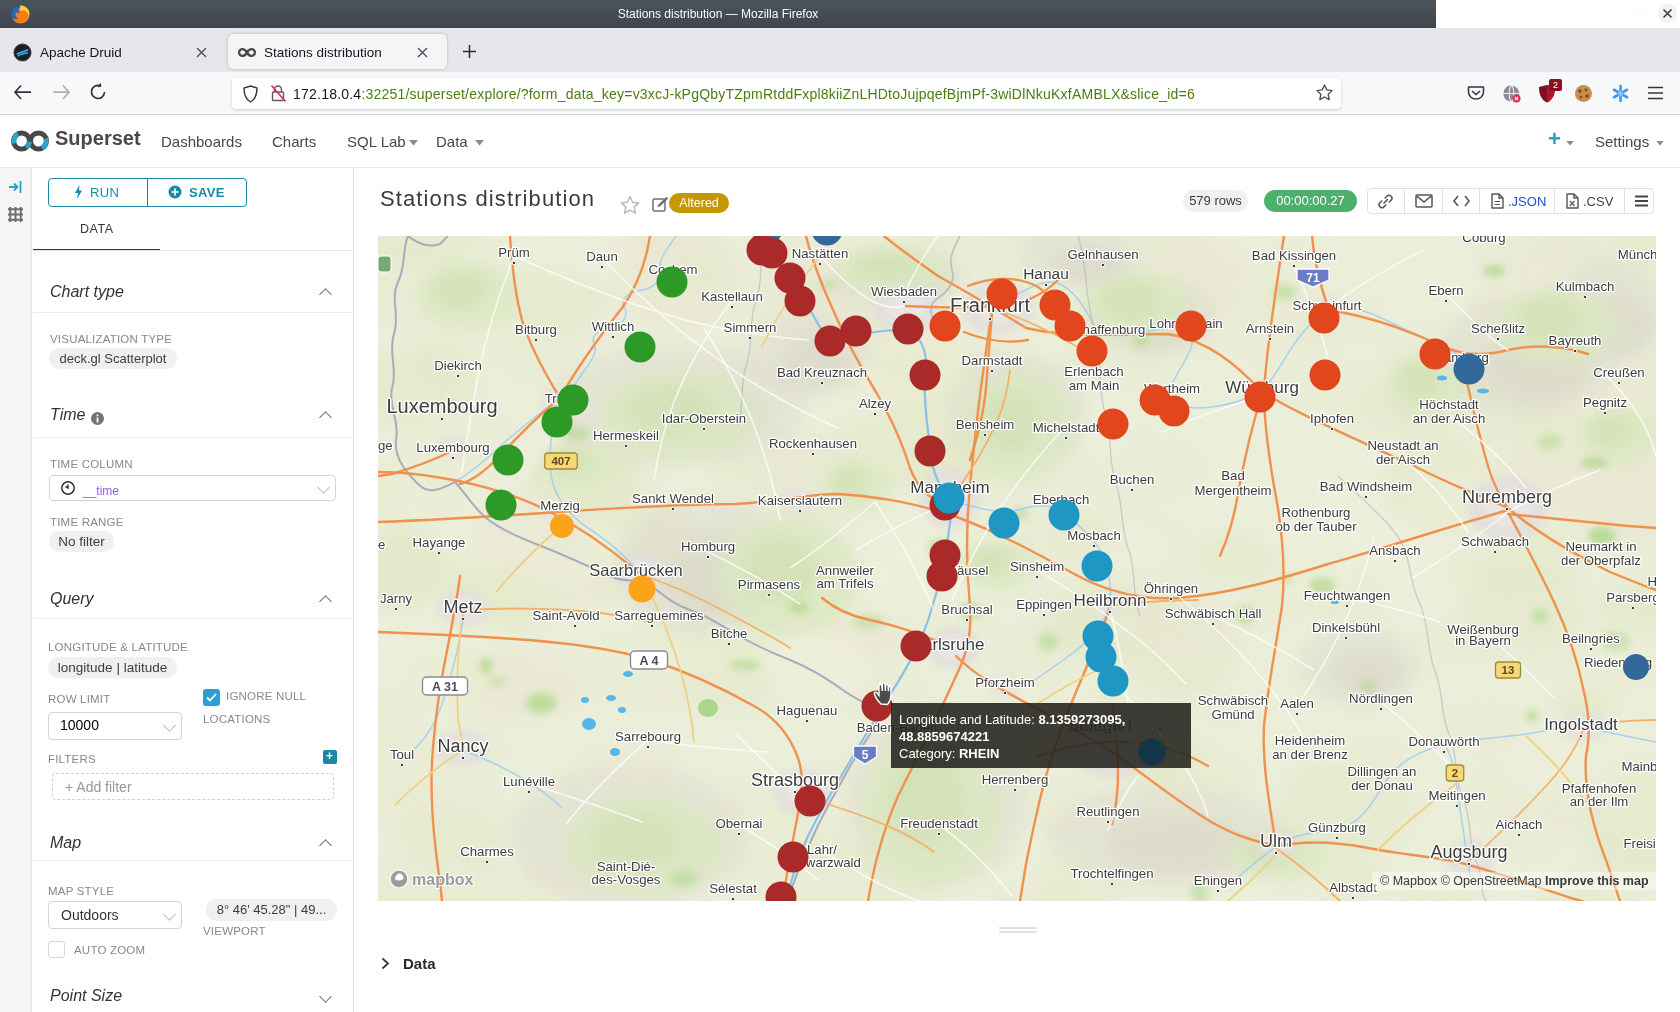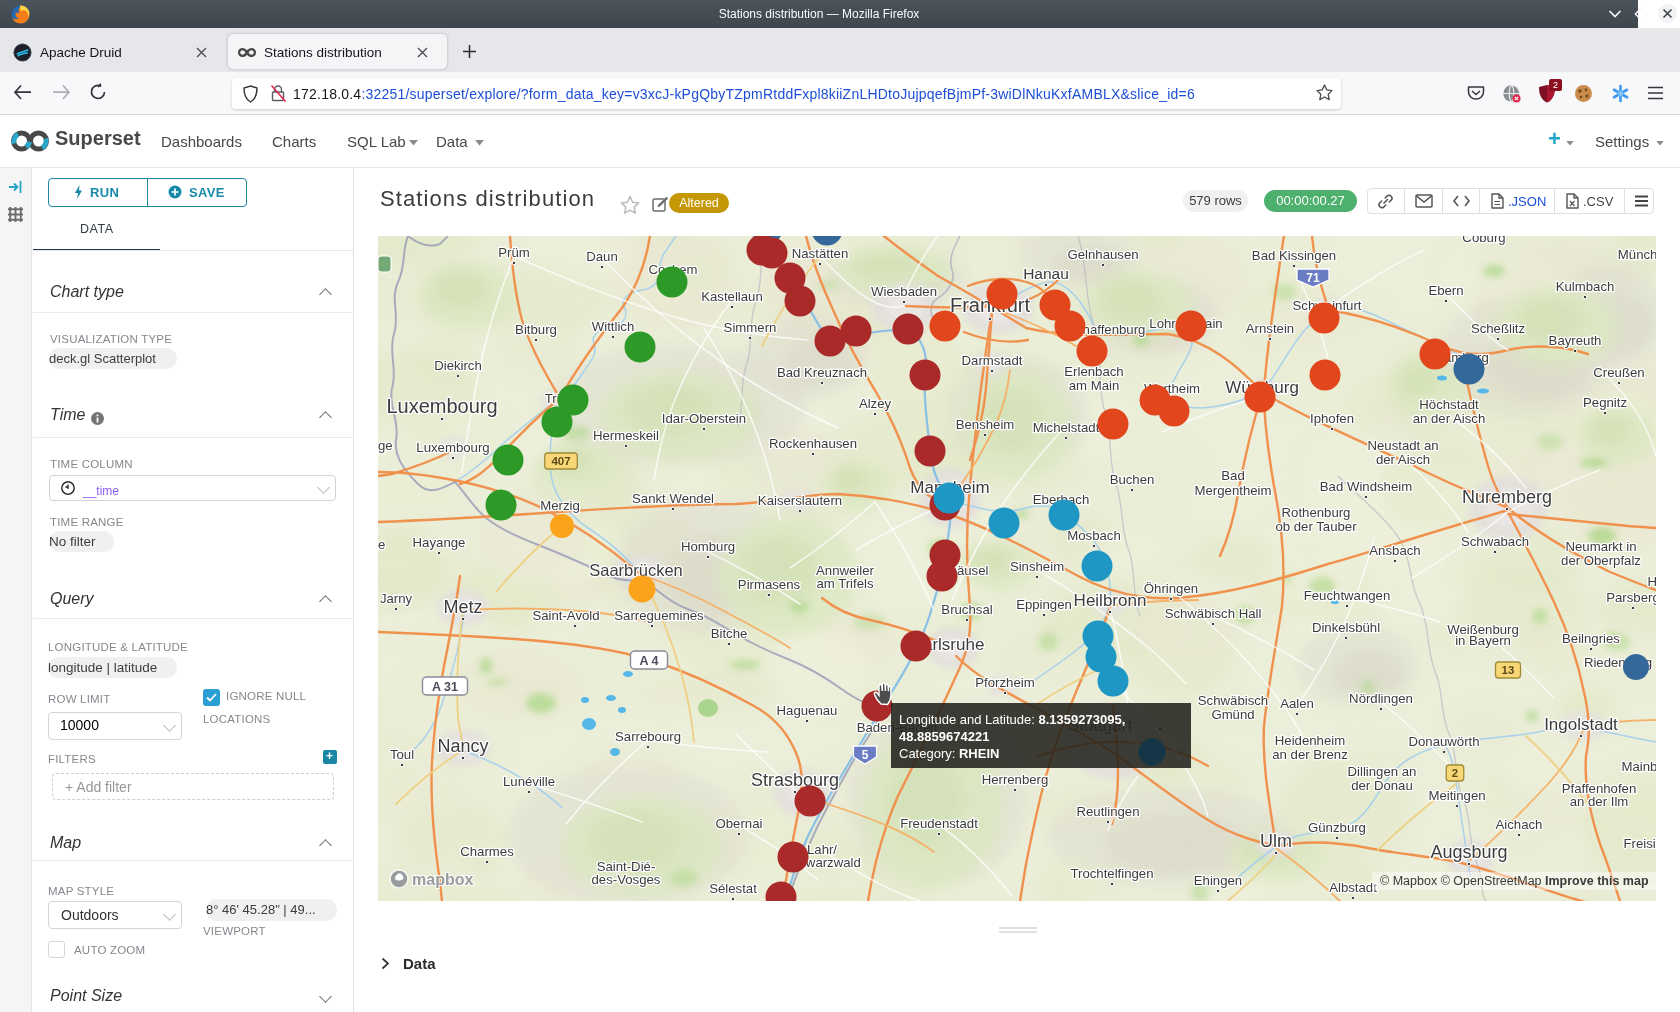--- a/index.html
+++ b/index.html
@@ -1,33 +1,33 @@
 <!DOCTYPE html>
 <html><head>
 <meta charset="utf-8">
 <style>
 * { margin:0; padding:0; box-sizing:border-box; }
 html,body { width:1680px; height:1012px; overflow:hidden; font-family:"Liberation Sans",sans-serif; background:#fff; }
 .abs { position:absolute; }
 
-#titlebar { position:absolute; left:0; top:0; width:1638px; height:28px; background:linear-gradient(#4a525a,#3e464e); color:#fbfbfe; }
+#titlebar { position:absolute; left:0; top:0; width:1436px; height:28px; background:linear-gradient(#4a525a,#3e464e); color:#fbfbfe; }
 #titlebar .title { position:absolute; left:0; right:0; top:7px; text-align:center; font-size:12px; color:#fbfbfe; }
 #tabbar { position:absolute; left:0; top:28px; width:1680px; height:44px; background:#e6e7ea; }
 .tab-active { position:absolute; left:228px; top:34px; width:219px; height:35px; background:#f5f5f7; border-radius:5px; box-shadow:0 0 3px rgba(0,0,0,.25); }
 .tabtxt { font-size:13.5px; color:#15141a; }
 #urlrow { position:absolute; left:0; top:72px; width:1680px; height:43px; background:#f7f8fa; border-bottom:1px solid #d4d4d8; }
 #urlfield { position:absolute; left:232px; top:78px; width:1109px; height:31px; background:#fff; border-radius:4px; box-shadow:0 1px 3px rgba(0,0,0,.18); }
 
 #snav { position:absolute; left:0; top:115px; width:1680px; height:53px; background:#fff; border-bottom:1px solid #e8e8e8; }
 .nitem { top:133px; font-size:15px; color:#484848; }
 
 #iconstrip { position:absolute; left:0; top:168px; width:32px; height:844px; background:#f5f5f5; border-right:1px solid #e4e4e4; }
 #sidebar { position:absolute; left:33px; top:168px; width:321px; height:844px; background:#fff; border-right:1px solid #e0e0e0; }
 .lbl { position:absolute; font-size:11.5px; color:#87888f; letter-spacing:.2px; }
-.pill { position:absolute; background:#f0f0f0; border-radius:11px; font-size:13px; color:#3d3d3d; line-height:21px; }
+.pill { position:absolute; background:#f0f0f0; border-radius:11px; font-size:13px; color:#3d3d3d; line-height:21px; text-align:center; }
 .sect { position:absolute; font-size:16px; color:#333;font-style:italic; }
 .chev { position:absolute; width:9px; height:9px; border-right:1.6px solid #6a6a6a; border-bottom:1.6px solid #6a6a6a; }
 .chev.up { transform:rotate(-135deg); }
 .chev.down { transform:rotate(45deg); }
 .selbox { position:absolute; background:#fff; border:1px solid #d4d4d4; border-radius:4px; font-size:14px; color:#333; }
 .divider { position:absolute; left:0; width:321px; height:1px; background:#ececec; }
 
 #main { position:absolute; left:355px; top:168px; width:1325px; height:844px; background:#fff; }
 #maparea { position:absolute; left:23px; top:68px; width:1278px; height:665px; }
 </style>
@@ -89,21 +89,21 @@
     </svg>
   <div id="urlfield"></div>
   <svg class="abs" style="left:243px;top:85px" width="15" height="18" viewBox="0 0 15 18">
       <path d="M7.5 1 L14 3 C14 10 12 14.5 7.5 17 C3 14.5 1 10 1 3 Z" stroke="#35353b" stroke-width="1.4" fill="none"></path>
     </svg>
   <svg class="abs" style="left:270px;top:84px" width="17" height="19" viewBox="0 0 17 19">
       <rect x="2.5" y="8" width="11" height="8.5" rx="1" stroke="#5c5c64" stroke-width="1.4" fill="none"></rect>
       <path d="M4.5 8 V5.5 A3.5 3.5 0 0 1 11.5 5.5 V8" stroke="#5c5c64" stroke-width="1.4" fill="none"></path>
       <path d="M1.5 1.5 L15.5 17.5" stroke="#e22850" stroke-width="1.6"></path>
     </svg>
-  <span class="abs" style="left:293px;top:86px;font-size:14px;letter-spacing:0.22px;color:#15141a">172.18.0.4<span style="color:#1d4ed8">:32251/superset/explore/?form_data_key=v3xcJ-kPgQbyTZpmRtddFxpl8kiiZnLHDtoJujpqefBjmPf-3wiDlNkuKxfAMBLX&amp;slice_id=6</span></span>
+  <span class="abs" style="left:293px;top:86px;font-size:14px;letter-spacing:0.22px;color:#15141a">172.18.0.4<span style="color:#4d7c0f">:32251/superset/explore/?form_data_key=v3xcJ-kPgQbyTZpmRtddFxpl8kiiZnLHDtoJujpqefBjmPf-3wiDlNkuKxfAMBLX&amp;slice_id=6</span></span>
   <svg class="abs" style="left:1316px;top:84px" width="17" height="17" viewBox="0 0 17 17">
       <path d="M8.5 1 L10.8 5.9 L16 6.6 L12.2 10.3 L13.2 15.6 L8.5 13 L3.8 15.6 L4.8 10.3 L1 6.6 L6.2 5.9 Z" stroke="#4a4a52" stroke-width="1.3" fill="none" stroke-linejoin="round"></path>
     </svg>
   <svg class="abs" style="left:1467px;top:85px" width="18" height="17" viewBox="0 0 18 17">
       <path d="M1.5 2 H16.5 V7 A7.5 7 0 0 1 1.5 7 Z" stroke="#35353b" stroke-width="1.5" fill="none" stroke-linejoin="round"></path>
       <path d="M5 6 L9 9.5 L13 6" stroke="#35353b" stroke-width="1.5" fill="none"></path>
     </svg>
   <svg class="abs" style="left:1502px;top:84px" width="19" height="19" viewBox="0 0 19 19">
       <circle cx="9.5" cy="9.5" r="8.2" fill="#8a8d93"></circle>
       <path d="M9.5 1.3 a8.2 8.2 0 0 1 0 16.4 M1.3 9.5 h16.4 M9.5 1.3 c-3 2.2-3 14.2 0 16.4 M9.5 1.3 c3 2.2 3 14.2 0 16.4" stroke="#f0f0f2" stroke-width="1.1" fill="none"></path>
@@ -179,21 +179,21 @@
     </svg>
 </div>
 
 <div id="sidebar"></div>
 <div id="sbc" style="position:absolute;left:33px;top:168px;width:321px;height:844px">
   <div class="abs" style="left:15px;top:10px;width:199px;height:29px;border:1px solid #1a87a5;border-radius:4px"></div>
   <div class="abs" style="left:114px;top:10px;width:1px;height:29px;background:#1a87a5"></div>
   <svg class="abs" style="left:41px;top:17px" width="9" height="14" viewBox="0 0 9 14">
       <path d="M5.5 0 L1 8 H4 L3 14 L8 5.5 H5 Z" fill="#1789a8"></path>
     </svg>
-  <span class="abs" style="left:57px;top:17px;font-size:13px;font-weight:bold;color:#1789a8;letter-spacing:.3px">RUN</span>
+  <span class="abs" style="left:57px;top:17px;font-size:13px;font-weight:normal;color:#1789a8;letter-spacing:.3px">RUN</span>
   <svg class="abs" style="left:135px;top:17px" width="14" height="14" viewBox="0 0 14 14">
       <circle cx="7" cy="7" r="6.5" fill="#1789a8"></circle>
       <path d="M7 3.5 V10.5 M3.5 7 H10.5" stroke="#fff" stroke-width="1.7"></path>
     </svg>
   <span class="abs" style="left:156px;top:17px;font-size:13px;font-weight:bold;color:#1789a8;letter-spacing:.3px">SAVE</span>
   <span class="abs" style="left:47px;top:54px;font-size:12.5px;color:#323a45;letter-spacing:.5px;font-weight:500">DATA</span>
   <div class="abs" style="left:0;top:81px;width:127px;height:2px;background:#283555"></div>
   <div class="abs" style="left:0;top:82px;width:321px;height:1px;background:#e8e8e8"></div>
   <span class="sect" style="left:17px;top:115px">Chart type</span>
   <div class="chev up" style="left:288px;top:122px"></div>

